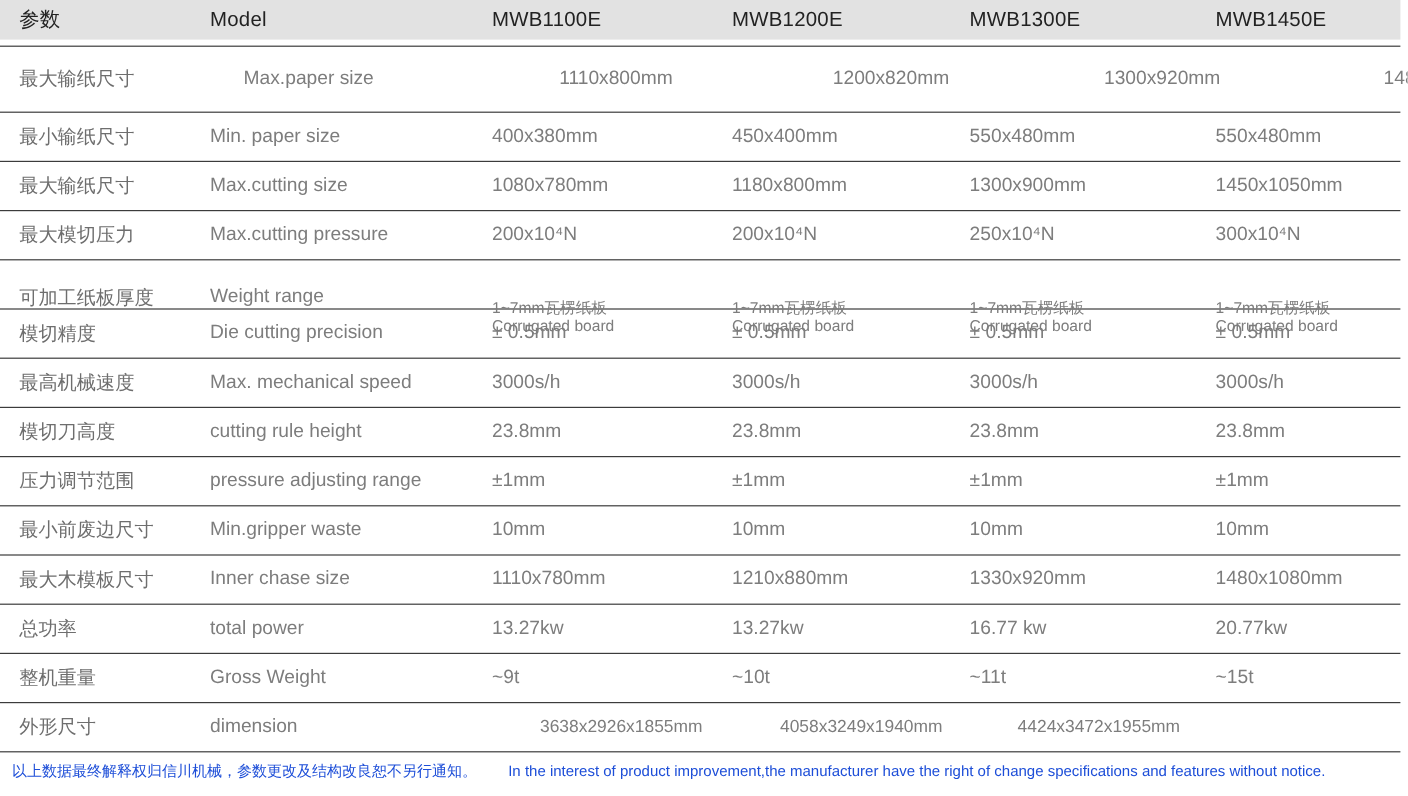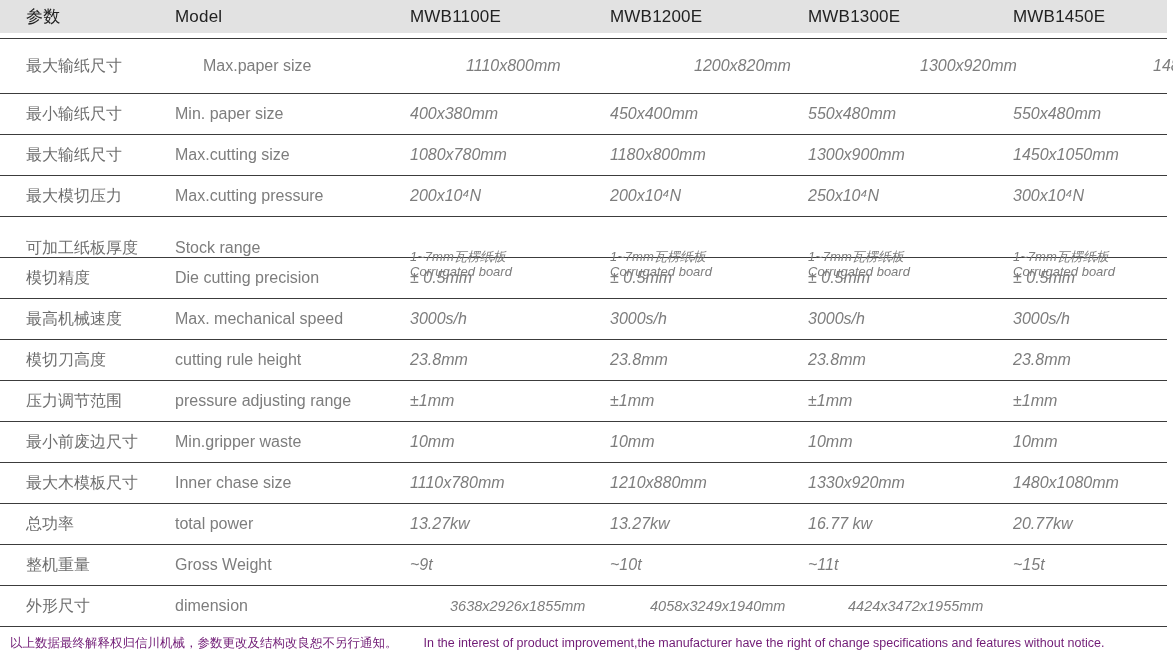--- a/index.html
+++ b/index.html
@@ -12,21 +12,21 @@
     color: #7d7d7d;
   }
   .spec-sheet { width: 1173px; }
 
   .grid-cols {
     display: grid;
     grid-template-columns: 175px 235px 200px 198px 205px 1fr;
     align-items: center;
   }
   .cell { padding-right: 8px; }
-  .cell:first-child { padding-left: 26px; }
+  .cell:first-child { padding-left: 16px; }
 
   .header-row {
     height: 33px;
     background: #e2e2e2;
     width: 1167px;
   }
   .header-row .cell {
     font-size: 17px;
     color: #222222;
     letter-spacing: 0.2px;
@@ -44,33 +44,33 @@
   .row:first-child { height: 55px; gap: 28px; }
   .cell.label-cn {
     font-size: 16px;
     color: #6e6e6e;
   }
   .cell.label-en,
   .cell.value {
     font-size: 16px;
     color: #7d7d7d;
   }
-  .cell.value { white-space: pre-line; font-style: italic; }
+  .cell.value { white-space: pre-line; }
   .row.multiline .cell.value {
     font-size: 13px;
     line-height: 15px;
     margin-top: 32px;
   }
   .row:last-child .cell.value { font-size: 14.5px; margin-left: 40px; }
 
   .footer-note {
     margin-top: 8px;
     padding-left: 10px;
     font-size: 12.5px;
-    color: #701a75;
+    color: #1d4ed8;
     white-space: nowrap;
   }
   .footer-note .en { margin-left: 26px; }
 </style>
 </head>
 <body>
 
 <div class="spec-sheet">
 
   <div class="header-row grid-cols">
@@ -114,21 +114,21 @@
     <div class="cell label-cn">最大模切压力</div>
     <div class="cell label-en">Max.cutting pressure</div>
     <div class="cell value">200x10⁴N</div>
     <div class="cell value">200x10⁴N</div>
     <div class="cell value">250x10⁴N</div>
     <div class="cell value">300x10⁴N</div>
   </div>
 
   <div class="row grid-cols multiline">
     <div class="cell label-cn">可加工纸板厚度</div>
-    <div class="cell label-en">Stock range</div>
+    <div class="cell label-en">Weight range</div>
     <div class="cell value">1~7mm瓦楞纸板
 Corrugated board</div>
     <div class="cell value">1~7mm瓦楞纸板
 Corrugated board</div>
     <div class="cell value">1~7mm瓦楞纸板
 Corrugated board</div>
     <div class="cell value">1~7mm瓦楞纸板
 Corrugated board</div>
   </div>
 

